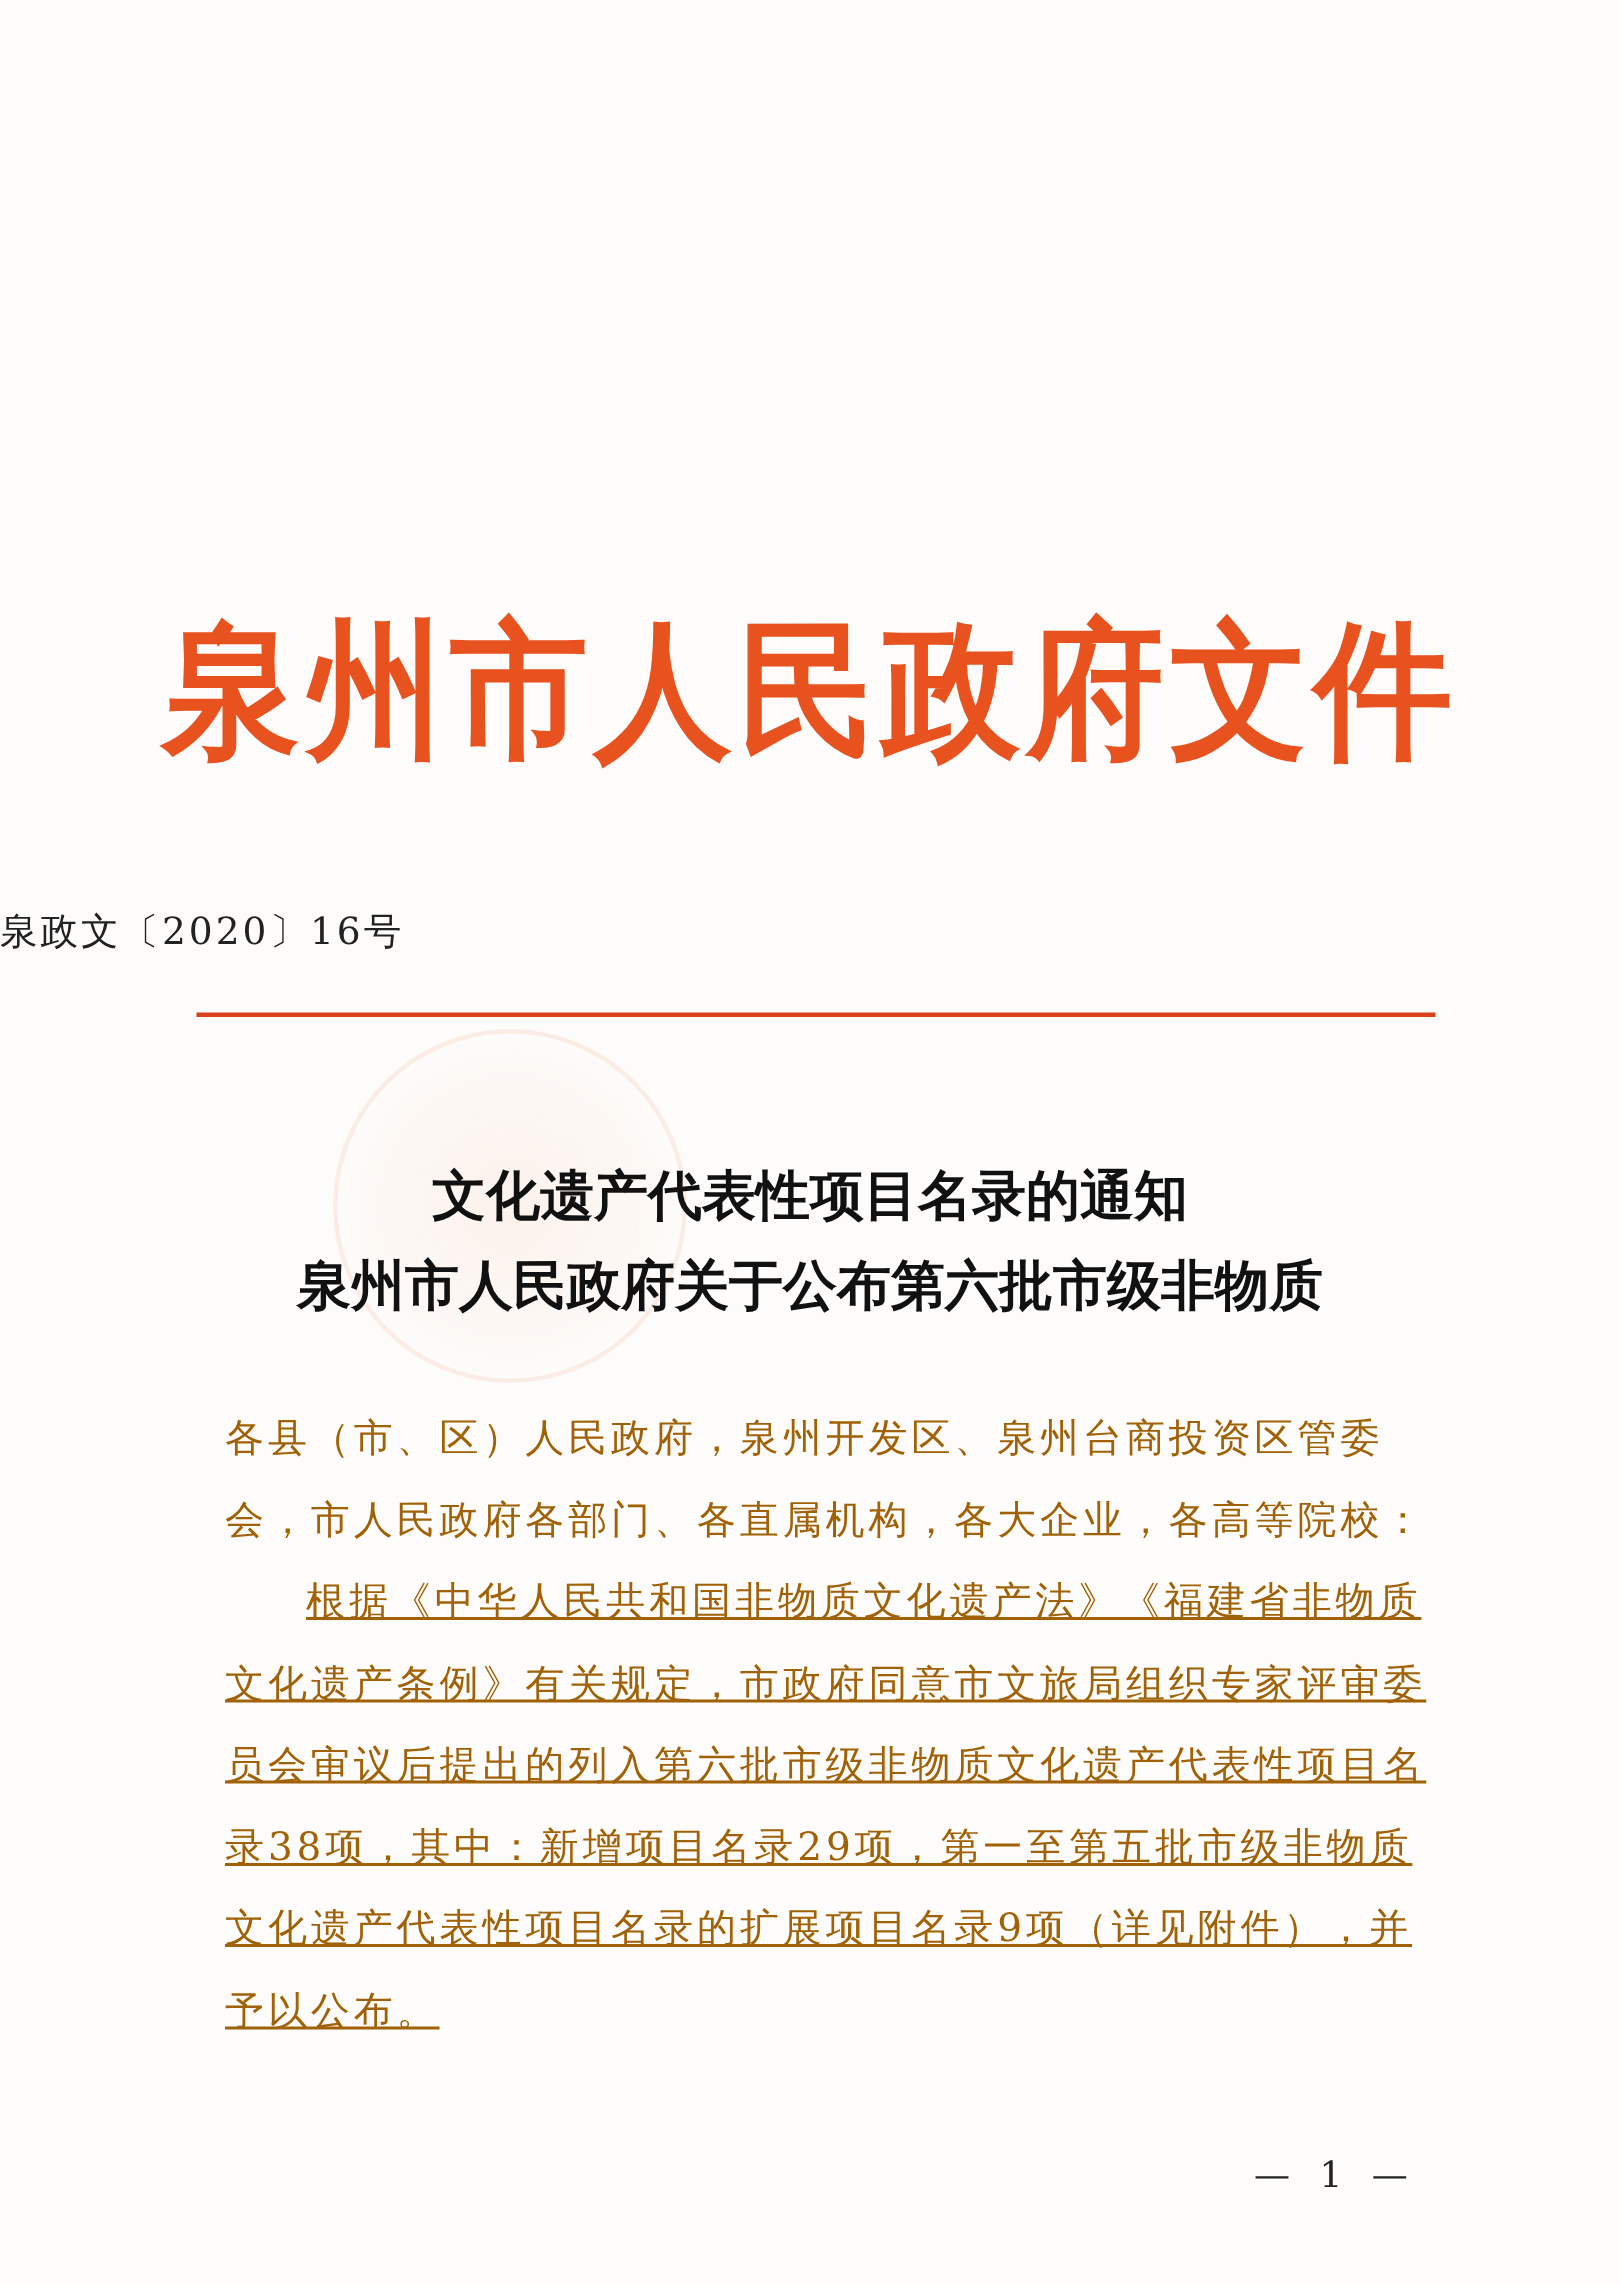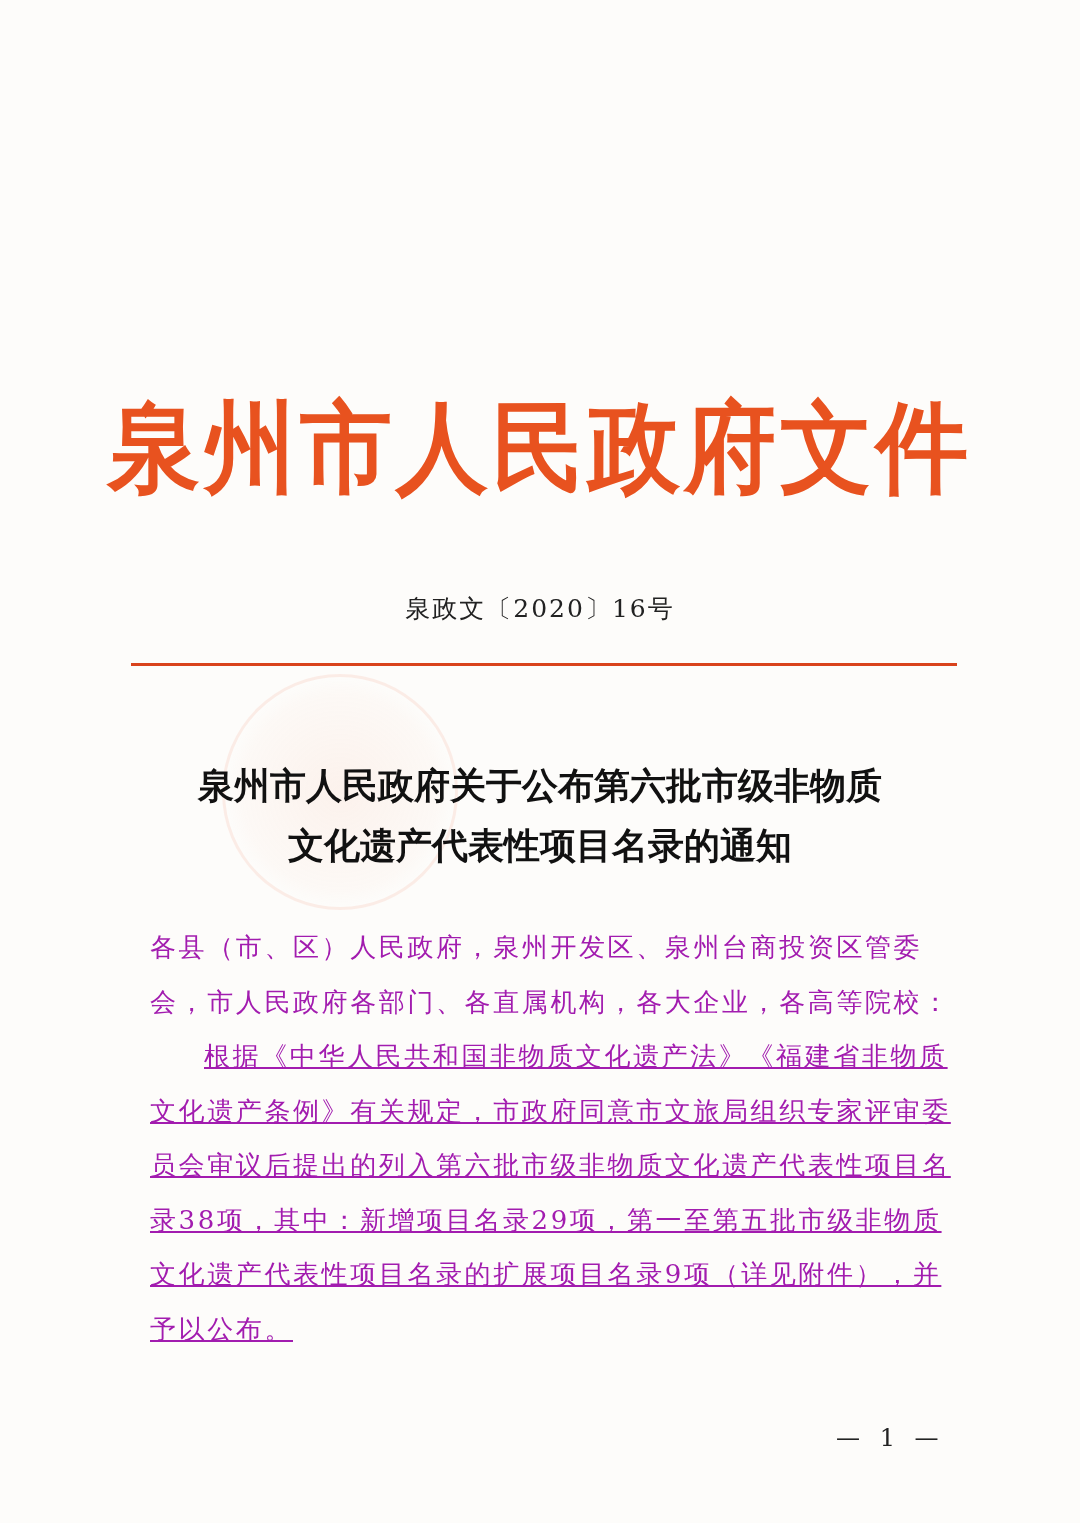--- a/index.html
+++ b/index.html
@@ -1,69 +1,69 @@
 <!DOCTYPE html>
 <html><head>
 <meta charset="utf-8">
 <style>
   html, body { margin: 0; padding: 0; }
   body {
     width: 1080px; height: 1523px; background: #fdfcfa; position: relative; overflow: hidden;
     font-family: "DejaVu Serif", "Liberation Serif", serif; color: #1a1a1a;
   }
-  .page { position: absolute; left: 0; top: 4px; width: 1080px; height: 1077px; }
+  .page { position: absolute; left: 0; top: 16px; width: 1080px; height: 1077px; }
   .masthead {
     position: absolute; left: 0; right: 0; top: 378px; text-align: center;
     color: #e8521f; font-size: 92px; font-weight: bold; letter-spacing: 4px;
     transform: scaleY(1.08); transform-origin: top center;
     font-family: "DejaVu Serif", "Liberation Serif", serif;
   }
   .doc-number {
-    position: absolute; left: 0; right: 0; top: 588px; text-align: center;
+    position: absolute; left: 0; right: 0; top: 588px; 
     font-size: 25px; letter-spacing: 2px; color: #222;
   }
   .red-rule {
     position: absolute; left: 131px; width: 826px; top: 659px; height: 3px;
     background: #d9431c;
   }
   .seal {
     position: absolute; left: 222px; top: 670px; width: 230px; height: 230px;
     border-radius: 50%; border: 3px solid rgba(235,120,90,0.12);
     background: radial-gradient(circle, rgba(245,170,140,0.12) 0%, rgba(245,170,140,0.04) 60%, rgba(0,0,0,0) 70%);
   }
   .title {
     position: absolute; left: 0; right: 0; top: 752px; text-align: center;
     font-size: 36px; font-weight: bold; line-height: 60px; color: #111;
     font-family: "DejaVu Sans", "Liberation Sans", sans-serif;
   }
   .body-text {
     position: absolute; left: 150px; width: 810px; top: 916px;
-    font-size: 26px; line-height: 54.5px; letter-spacing: 2.6px; color: #a21caf;
+    font-size: 26px; line-height: 54.5px; letter-spacing: 2.6px; color: #a16207;
   }
   .body-text p { margin: 0; }
   .indent { text-indent: 54px; text-decoration: underline; }
   .page-number {
     position: absolute; left: 836px; top: 1420px; font-size: 24px; letter-spacing: 6px; color: #222;
   }
 </style>
 </head>
 <body>
 
 <div class="page">
   <div class="seal"></div>
 
   <div class="masthead">泉州市人民政府文件</div>
 
   <div class="doc-number">泉政文〔2020〕16号</div>
 
   <div class="red-rule"></div>
 
   <div class="title">
+    <div>文化遗产代表性项目名录的通知</div>
     <div>泉州市人民政府关于公布第六批市级非物质</div>
-    <div>文化遗产代表性项目名录的通知</div>
   </div>
 
   <div class="body-text">
     <p>各县（市、区）人民政府，泉州开发区、泉州台商投资区管委会，市人民政府各部门、各直属机构，各大企业，各高等院校：</p>
     <p class="indent">根据《中华人民共和国非物质文化遗产法》《福建省非物质文化遗产条例》有关规定，市政府同意市文旅局组织专家评审委员会审议后提出的列入第六批市级非物质文化遗产代表性项目名录38项，其中：新增项目名录29项，第一至第五批市级非物质文化遗产代表性项目名录的扩展项目名录9项（详见附件），并予以公布。</p>
   </div>
 
   <div class="page-number">— 1 —</div>
 </div>
 

